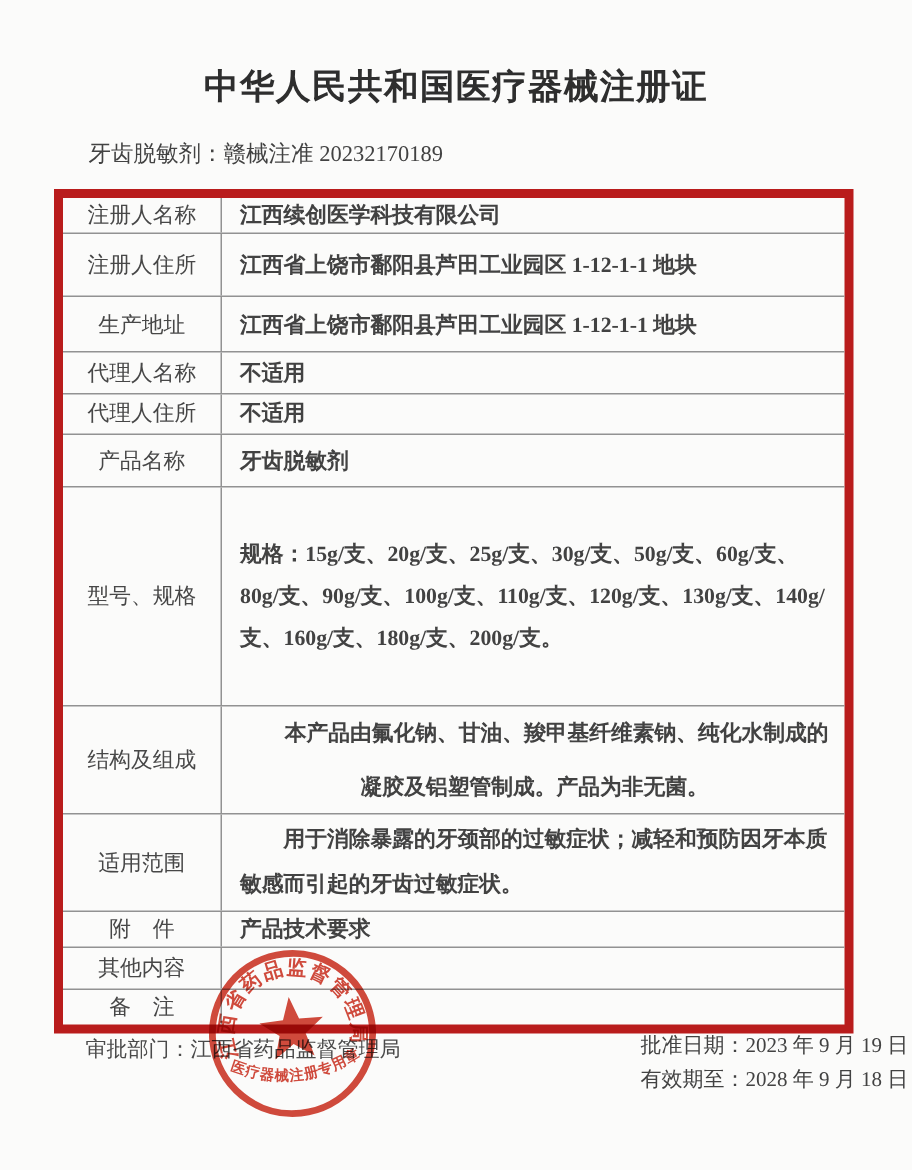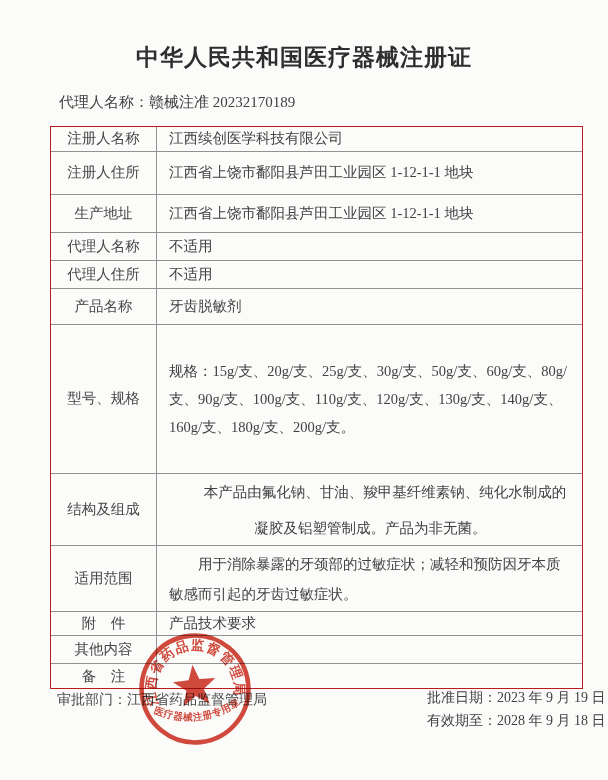--- a/index.html
+++ b/index.html
@@ -16,34 +16,34 @@
     position:absolute; top:42px; left:0; width:608px;
     text-align:center; font-size:23px; font-weight:bold;
     letter-spacing:1px; color:#2e2e2e;
   }
   .regline {
     position:absolute; top:93px; left:59px; font-size:15px; color:#424242;
   }
 
   .cert-table {
     position:absolute; left:36px; top:126px; width:533px; height:563px;
-    border:1px solid #b91c1c;
-    display:flex; flex-direction:column;margin-left:14px;
+    border:6px solid #b91c1c;
+    display:flex; flex-direction:column;
   }
   .row { display:flex; border-top:1px solid #929292; }
   .row:first-child { border-top:none; }
   .cell-label {
     width:106px; flex:0 0 106px;
     border-right:1px solid #929292;
     display:flex; align-items:center; justify-content:center;
     font-size:14.5px; text-align:center; color:#474747;
   }
   .cell-value {
     flex:1; display:flex; flex-direction:column; justify-content:center;
-    font-size:14.5px; padding:2px 10px 2px 12px; color:#424242;
+    font-size:14.5px; padding:2px 10px 2px 12px; color:#424242;font-weight:bold;
   }
   .h24{height:24px} .h43{height:43px} .h38{height:38px} .h28{height:28px}
   .h36{height:36px} .h150{height:150px} .h72{height:72px} .h66{height:66px}
   .h25{height:25px}
   .para { line-height:28px; }
   .para-wide { line-height:36px; text-indent:2em;text-align:center; }
   .para-mid  { line-height:30px; text-indent:2em; }
 
   .approval {
     position:absolute; left:57px; top:691px; font-size:14px; color:#4a4a4a;
@@ -61,21 +61,21 @@
   }
 </style>
 </head>
 <body>
 
 <div class="page">
 
   <div class="title">中华人民共和国医疗器械注册证</div>
 
   <div class="regline">
-    <span>代理人名称：</span><span>赣械注准 20232170189</span>
+    <span>牙齿脱敏剂：</span><span>赣械注准 20232170189</span>
   </div>
 
   <div class="cert-table">
 
     <div class="row h24">
       <div class="cell-label">注册人名称</div>
       <div class="cell-value">江西续创医学科技有限公司</div>
     </div>
 
     <div class="row h43">

